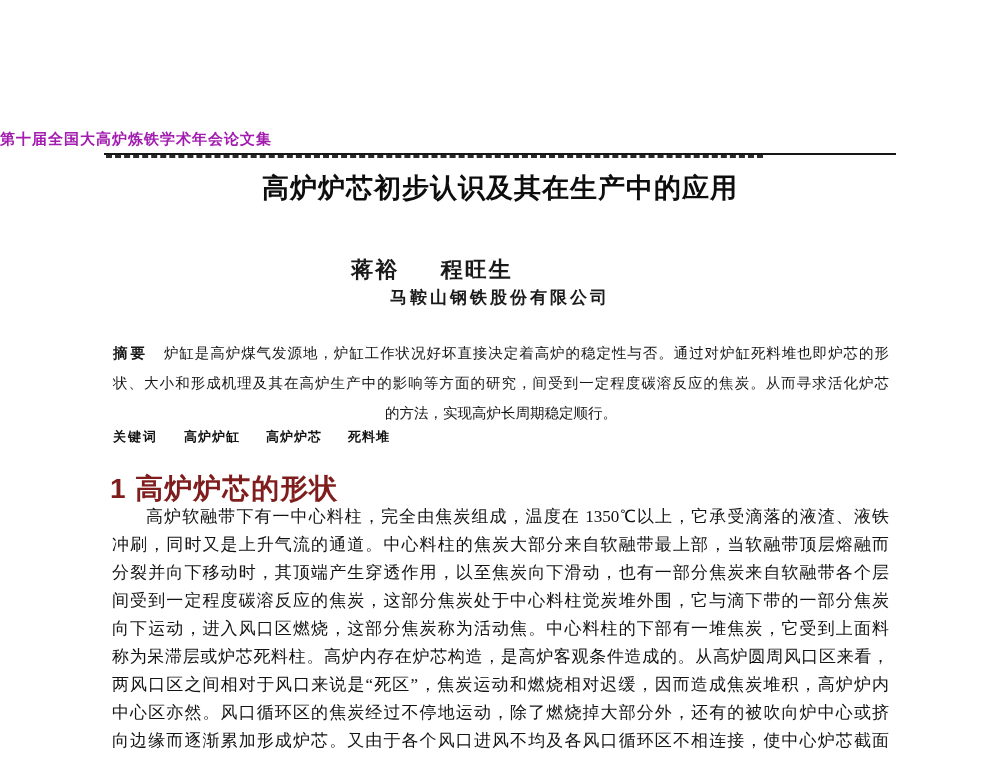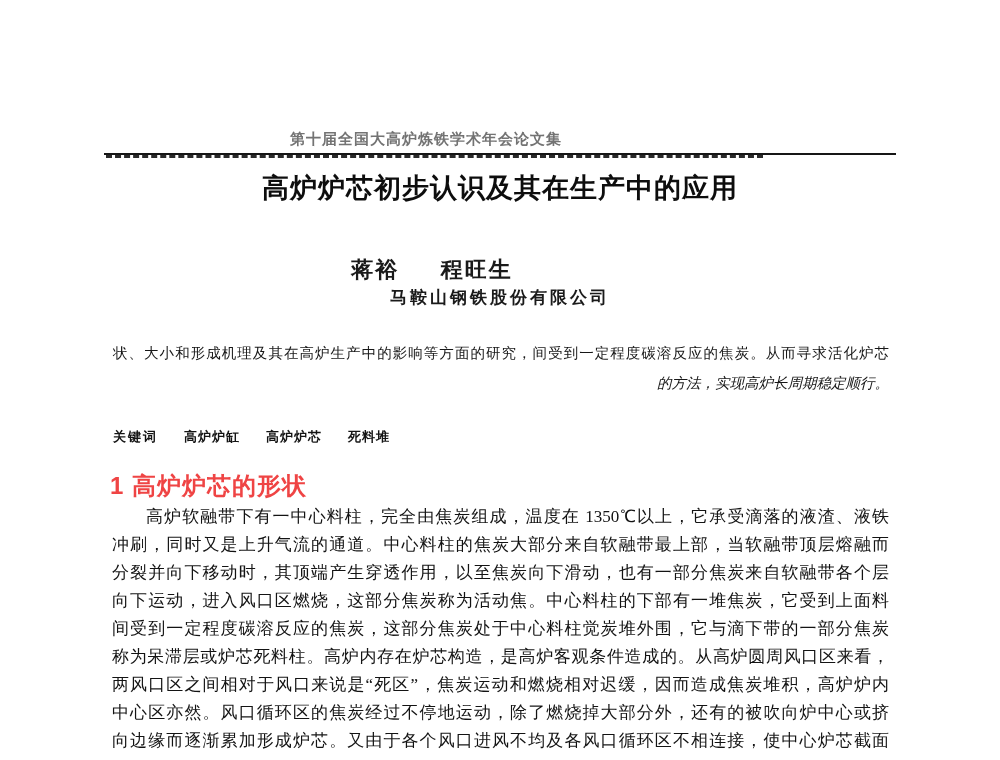--- a/index.html
+++ b/index.html
@@ -16,25 +16,25 @@
     overflow: hidden;
     font-family: "Liberation Serif", serif;
   }
   .sans { font-family: "Liberation Sans", sans-serif; }
 
   .conference-header {
     position: absolute;
     top: 130px;
     left: 0;
     width: 852px;
-    text-align: center;
+    text-align: left;
     font-size: 15px;
     font-weight: 700;
     letter-spacing: 1px;
-    color: #737373;
+    color: #a21caf;
   }
   .header-rule {
     position: absolute;
     top: 153px;
     left: 104px;
     width: 792px;
     height: 6px;
     border-top: 2px solid #161616;
   }
   .header-rule-dash {
@@ -96,48 +96,47 @@
     font-family: "Liberation Sans", sans-serif;
     margin-right: 16px;
     letter-spacing: 2px;
   }
   .jline {
     text-align: justify;
     text-align-last: justify;
     white-space: nowrap;
   }
   .lline {
-    text-align: right;
+    text-align: center;
     white-space: nowrap;
-    font-style: italic;
   }
 
   .keywords-line {
     position: absolute;
     top: 428px;
     left: 113px;
     width: 776px;
     font-size: 13px;
     font-weight: 700;
     font-family: "Liberation Sans", sans-serif;
     color: #141414;
     letter-spacing: 1px;
   }
   .keywords-label { margin-right: 26px; letter-spacing: 2px; }
   .keyword-item { margin-right: 26px; }
 
   .section-heading {
     position: absolute;
     top: 470px;
     left: 110px;
-    font-size: 24px;
+    font-size: 28px;
     font-weight: 700;
     font-family: "Liberation Sans", sans-serif;
     letter-spacing: 1px;
-    color: #ef4444;
+    color: #7f1d1d;
   }
 
   .body-paragraph {
     position: absolute;
     top: 503px;
     left: 112px;
     width: 777px;
     font-size: 17px;
     line-height: 28px;
     color: #131313;
@@ -158,35 +157,38 @@
   <div class="paper-title sans">高炉炉芯初步认识及其在生产中的应用</div>
 
   <div class="authors-line">
     <span class="author-name">蒋裕</span>
     <span class="author-name">程旺生</span>
   </div>
 
   <div class="affiliation-line">马鞍山钢铁股份有限公司</div>
 
   <div class="abstract-block">
+    <div class="jline">
+      <span class="abstract-label">摘要</span><span>炉缸是高炉煤气发源地，炉缸工作状况好坏直接决定着高炉的稳定性与否。通过对炉缸死料堆也即炉芯的形</span>
+    </div>
     <div class="jline">状、大小和形成机理及其在高炉生产中的影响等方面的研究，间受到一定程度碳溶反应的焦炭。从而寻求活化炉芯</div>
     <div class="lline">的方法，实现高炉长周期稳定顺行。</div>
   </div>
 
   <div class="keywords-line">
     <span class="keywords-label">关键词</span><span class="keyword-item">高炉炉缸</span><span class="keyword-item">高炉炉芯</span><span class="keyword-item">死料堆</span>
   </div>
 
   <div class="section-heading">1 高炉炉芯的形状</div>
 
   <div class="body-paragraph">
     <div class="jline indent">高炉软融带下有一中心料柱，完全由焦炭组成，温度在 1350℃以上，它承受滴落的液渣、液铁</div>
     <div class="jline">冲刷，同时又是上升气流的通道。中心料柱的焦炭大部分来自软融带最上部，当软融带顶层熔融而</div>
     <div class="jline">分裂并向下移动时，其顶端产生穿透作用，以至焦炭向下滑动，也有一部分焦炭来自软融带各个层</div>
+    <div class="jline">间受到一定程度碳溶反应的焦炭，这部分焦炭处于中心料柱觉炭堆外围，它与滴下带的一部分焦炭</div>
     <div class="jline">向下运动，进入风口区燃烧，这部分焦炭称为活动焦。中心料柱的下部有一堆焦炭，它受到上面料</div>
-    <div class="jline">间受到一定程度碳溶反应的焦炭，这部分焦炭处于中心料柱觉炭堆外围，它与滴下带的一部分焦炭</div>
     <div class="jline">称为呆滞层或炉芯死料柱。高炉内存在炉芯构造，是高炉客观条件造成的。从高炉圆周风口区来看，</div>
     <div class="jline">两风口区之间相对于风口来说是“死区”，焦炭运动和燃烧相对迟缓，因而造成焦炭堆积，高炉炉内</div>
     <div class="jline">中心区亦然。风口循环区的焦炭经过不停地运动，除了燃烧掉大部分外，还有的被吹向炉中心或挤</div>
     <div class="jline">向边缘而逐渐累加形成炉芯。又由于各个风口进风不均及各风口循环区不相连接，使中心炉芯截面</div>
   </div>
 
 </div>
 
 </body></html>

